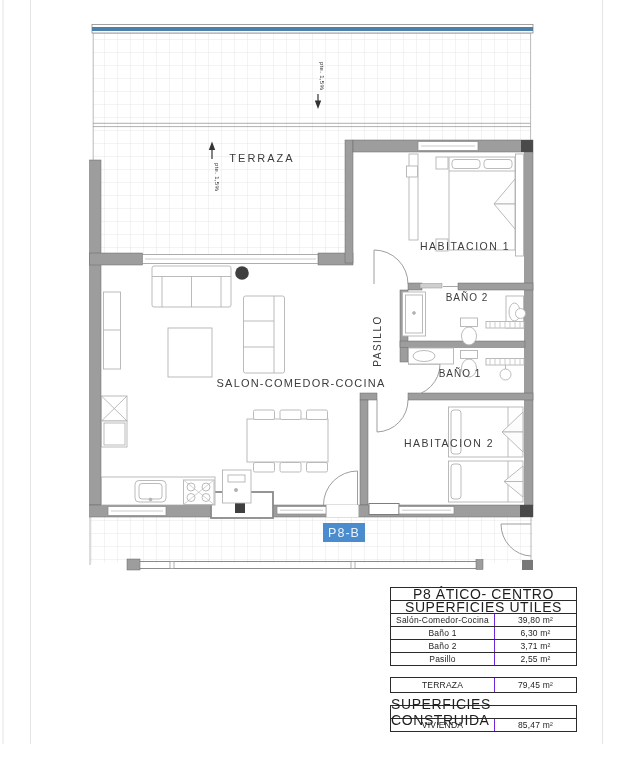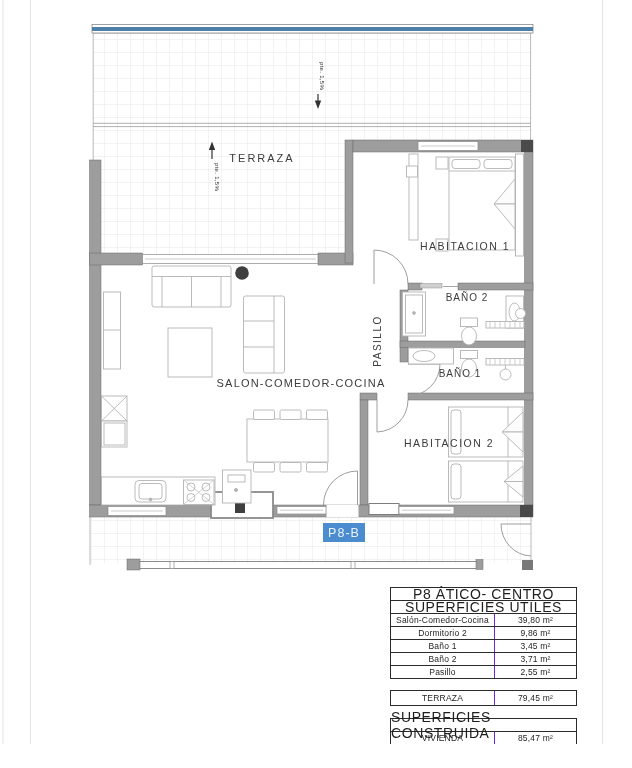--- a/index.html
+++ b/index.html
@@ -259,26 +259,22 @@
 
 <div class="tables">
   <div class="tbl">
     <div class="trow title">P8 ÁTICO- CENTRO</div>
     <div class="trow title">SUPERFICIES ÚTILES</div>
     <div class="trow">
       <div class="c1">Salón-Comedor-Cocina</div>
       <div class="c2">39,80 m²</div>
     </div>
     <div class="trow">
-      <div class="c1">Dormitorio 2</div>
-      <div class="c2">9,86 m²</div>
-    </div>
-    <div class="trow">
       <div class="c1">Baño 1</div>
-      <div class="c2">3,45 m²</div>
+      <div class="c2">6,30 m²</div>
     </div>
     <div class="trow">
       <div class="c1">Baño 2</div>
       <div class="c2">3,71 m²</div>
     </div>
     <div class="trow">
       <div class="c1">Pasillo</div>
       <div class="c2">2,55 m²</div>
     </div>
   </div>

